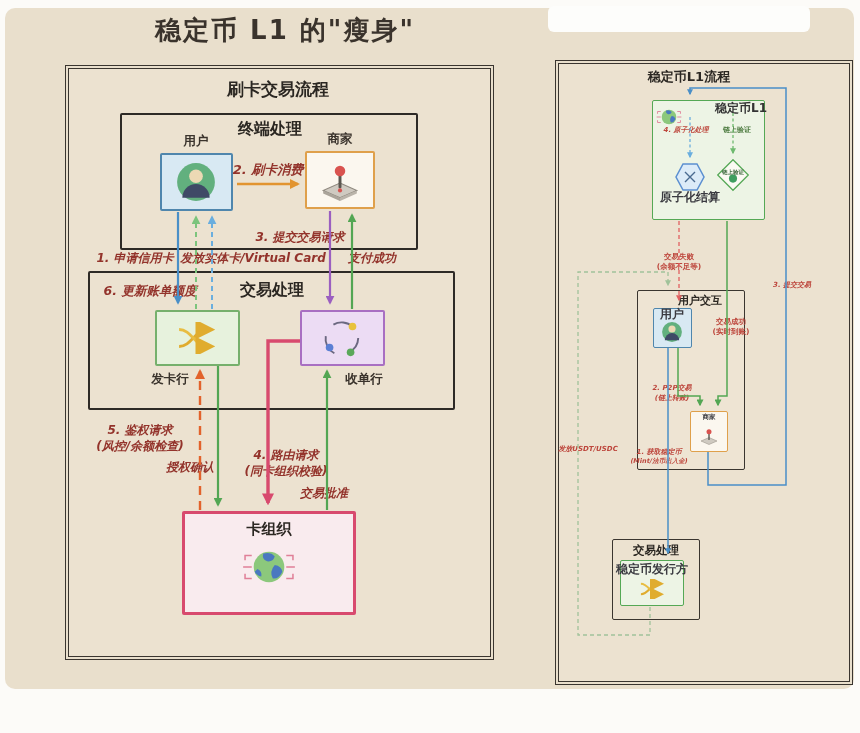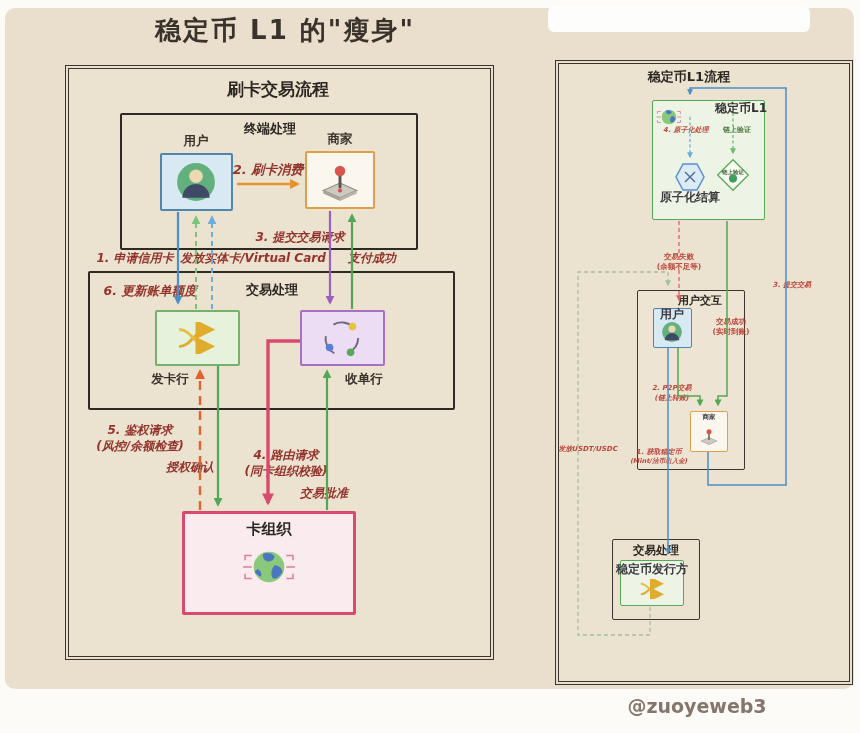--- a/index.html
+++ b/index.html
@@ -5,21 +5,21 @@
   html,body{margin:0;padding:0;background:#ffffff;}
   #stage{position:relative;width:860px;height:733px;background:#fcfbf8;overflow:hidden;
          font-family:"DejaVu Sans","Liberation Sans",sans-serif;}
   #canvas{position:absolute;left:5px;top:8px;width:849px;height:681px;background:#e9dfcc;border-radius:10px;}
   .panel{position:absolute;background:#ece2d0;border:1.5px solid #3a352f;outline:1px solid #3a352f;outline-offset:2px;}
   .node{position:absolute;box-sizing:border-box;border-radius:2px;}
   .c{position:absolute;transform:translate(-50%,-50%);white-space:nowrap;line-height:1.15;}
   .t-main{font-size:26px;font-weight:600;color:#3a332c;letter-spacing:2px;}
   .t-note{font-size:16px;font-weight:bold;color:#d0463c;}
   .t-panel{font-size:17px;font-weight:bold;color:#2b2722;}
-  .t-sect{font-size:13px;font-weight:bold;color:#2b2722;}
+  .t-sect{font-size:16px;font-weight:bold;color:#2b2722;}
   .t-node{font-size:12.5px;font-weight:bold;color:#3a332c;}
   .t-red{font-size:12px;font-weight:bold;font-style:italic;color:#93332b;}
   .t-rp-title{font-size:13px;font-weight:bold;color:#2b2722;}
   .t-rp-sect{font-size:11px;font-weight:bold;color:#2b2722;}
   .t-rp-red{font-size:7.5px;font-weight:bold;color:#bd463c;}
   .t-rp-red-i{font-size:7px;font-weight:bold;font-style:italic;color:#bd463c;}
   .t-rp-dark{font-size:12px;font-weight:bold;color:#3a3a40;}
   .t-rp-green{font-size:7.5px;font-weight:bold;color:#4c7a3f;}
   .t-watermark{font-size:19px;font-weight:600;color:#86756a;}
   svg.lines{position:absolute;left:0;top:0;pointer-events:none;}
@@ -94,21 +94,20 @@
   <div class="c t-rp-red" style="left:679px;top:267px;">(余额不足等)</div>
   <div class="c t-rp-red" style="left:731px;top:322px;">交易成功</div>
   <div class="c t-rp-red" style="left:731px;top:332px;">(实时到账)</div>
   <div class="c t-rp-red-i" style="left:792px;top:285px;">3. 提交交易</div>
   <div class="c t-rp-red-i" style="left:672px;top:388px;">2. P2P交易</div>
   <div class="c t-rp-red-i" style="left:672px;top:398px;">(链上转账)</div>
   <div class="c t-rp-red-i" style="left:659px;top:452px;">1. 获取稳定币</div>
   <div class="c t-rp-red-i" style="left:659px;top:462px;font-size:6.5px;">(Mint/法币出入金)</div>
   <div class="c t-rp-red-i" style="left:588px;top:449px;">发放USDT/USDC</div>
 
-  <div class="c t-watermark" style="left:697px;top:707px;">@zuoyeweb3</div>
 
   <svg class="lines" width="860" height="733">
     <defs>
       <marker id="mb" viewBox="0 0 10 10" refX="8" refY="5" markerWidth="9" markerHeight="9" orient="auto" markerUnits="userSpaceOnUse">
           <path d="M0,0L10,5L0,10z" fill="#4a8fc7"></path>
         </marker>
       <marker id="mbd" viewBox="0 0 10 10" refX="8" refY="5" markerWidth="9" markerHeight="9" orient="auto" markerUnits="userSpaceOnUse">
           <path d="M0,0L10,5L0,10z" fill="#6aaede"></path>
         </marker>
       <marker id="mg" viewBox="0 0 10 10" refX="8" refY="5" markerWidth="9" markerHeight="9" orient="auto" markerUnits="userSpaceOnUse">

